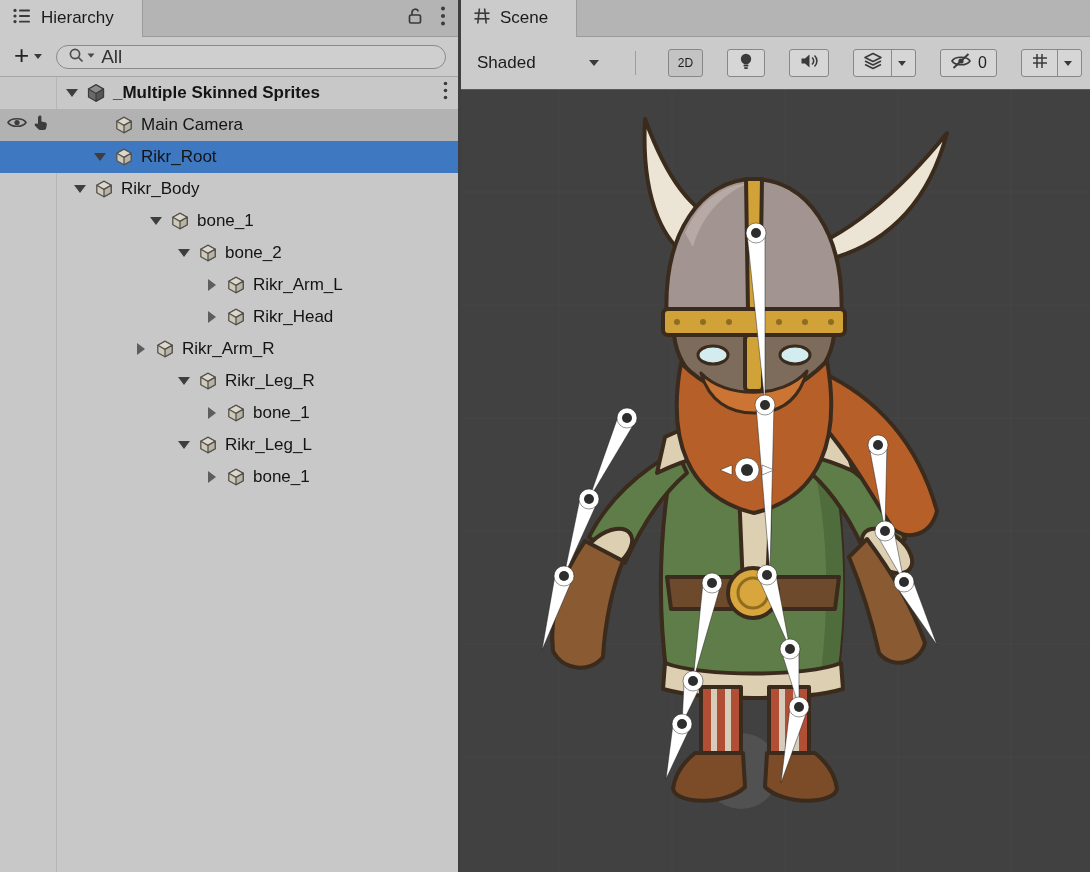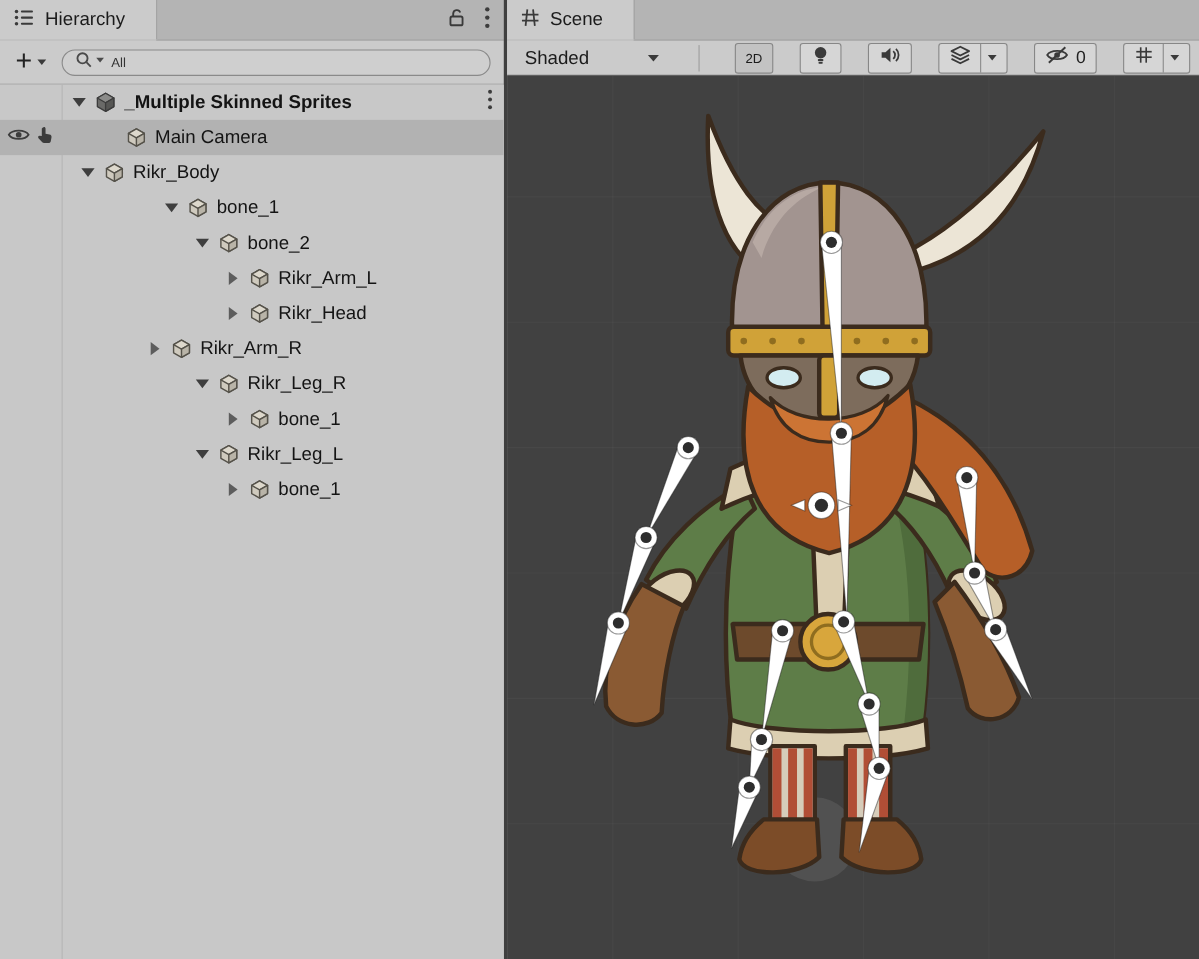--- a/index.html
+++ b/index.html
@@ -20,39 +20,39 @@
   .tabbar{height:36px;background:var(--c-strip,#b4b4b4);display:flex;align-items:stretch;border-bottom:1px solid #9b9b9b;flex:none;}
   .tab{position:relative;display:flex;align-items:center;gap:9px;padding:0 28px 0 12px;background:var(--c-tab-active,#cbcbcb);border-right:1px solid #9b9b9b;font-size:17px;color:#1b1b1b;cursor:default;}
   .tab.active::after{content:"";position:absolute;left:0;right:0;bottom:-1px;height:1px;background:var(--c-tab-active,#cbcbcb);}
   .tabbar-actions{margin-left:auto;display:flex;align-items:center;gap:16px;padding-right:12px;}
 
   
   .toolbar{height:40px;background:var(--c-tab-active,#cbcbcb);display:flex;align-items:center;padding:0 8px;border-bottom:1px solid #a5a5a5;flex:none;box-sizing:border-box;}
   .add-btn{display:flex;align-items:center;gap:5px;padding:2px 6px;cursor:default;}
   .add-btn .plus{font-size:26px;line-height:22px;color:#222;margin-top:-3px;}
   .search-pill{flex:1;height:24px;margin:0 4px 0 8px;border:1px solid #8a8a8a;border-radius:12px;background:#cfcfcf;display:flex;align-items:center;padding:0 10px;box-sizing:border-box;}
-  .search-pill .s-text{font-size:12px;color:#333;margin-left:4px;}
+  .search-pill .s-text{font-size:19px;color:#333;margin-left:4px;}
 
   
   .tree{flex:1;position:relative;background:var(--c-panel,#c8c8c8);overflow:hidden;}
   .gutter-line{position:absolute;left:56px;top:0;bottom:0;width:1px;background:rgba(0,0,0,.09);}
   .trow{position:relative;height:32px;display:flex;align-items:center;font-size:17px;color:#141414;white-space:nowrap;}
   .trow.hover{background:var(--c-hover-row,#b2b2b2);text-align:right;}
   .trow.sel{background:var(--c-selection,#3e78c0);}
   .trow.bold .tlabel{font-weight:bold;}
   .fold-slot{width:24px;display:flex;justify-content:center;flex:none;}
   .tri-open{width:0;height:0;border-left:6px solid transparent;border-right:6px solid transparent;border-top:8px solid #3e3e3e;}
   .tri-closed{width:0;height:0;border-top:6px solid transparent;border-bottom:6px solid transparent;border-left:8px solid #5d5d5d;}
   .obj-icon{width:24px;display:flex;justify-content:center;margin-right:5px;flex:none;}
   .row-kebab{position:absolute;right:10px;top:50%;transform:translateY(-50%);}
   .g-eye{position:absolute;left:6px;top:50%;transform:translateY(-50%);}
   .g-pick{position:absolute;left:32px;top:50%;transform:translateY(-50%);}
 
   
-  .scene-toolbar{height:32px;background:var(--c-tab-active,#cbcbcb);display:flex;align-items:center;gap:24px;padding:0 8px;border-bottom:1px solid #5a5a5a;flex:none;box-sizing:border-box;}
+  .scene-toolbar{height:53px;background:var(--c-tab-active,#cbcbcb);display:flex;align-items:center;gap:24px;padding:0 8px;border-bottom:1px solid #5a5a5a;flex:none;box-sizing:border-box;}
   .shaded-dd{width:222px;height:28px;display:flex;align-items:center;padding:0 8px;box-sizing:border-box;}
   .shaded-dd .lbl{font-size:17px;color:#1b1b1b;}
   .shaded-dd .caret{margin-left:auto;}
   .sbtn{height:28px;border:1px solid #878787;border-radius:3px;background:#d6d6d6;display:flex;align-items:center;justify-content:center;padding:0 9px;box-sizing:border-box;gap:6px;}
   .sbtn.pressed{background:#c3c3c3;}
   .sbtn .num{font-size:16px;color:#222;}
   .sbtn .sub-caret{border-left:1px solid #8a8a8a;align-self:stretch;display:flex;align-items:center;padding-left:6px;margin-left:2px;}
   .btn-2d{font-size:12px;color:#1b1b1b;width:46px;}
 
   
@@ -158,20 +158,35 @@
           <span class="obj-icon">
             <svg width="20" height="20" viewBox="0 0 20 20">
               <g stroke="#55524a" stroke-width="1.3" stroke-linejoin="round">
                 <polygon points="10,2.2 17.2,6.3 17.2,13.7 10,17.8 2.8,13.7 2.8,6.3" fill="#cfcabe"></polygon>
                 <polygon points="10,2.2 17.2,6.3 10,10.4 2.8,6.3" fill="#ddd8cc"></polygon>
                 <polygon points="10,10.4 17.2,6.3 17.2,13.7 10,17.8" fill="#b9b4a8"></polygon>
               </g>
             </svg>
           </span>
           <span class="tlabel">Main Camera</span>
+        </div>
+        <div class="trow sel" style="padding-left: 88px;">
+          <span class="fold-slot">
+            <span class="tri-open"></span>
+          </span>
+          <span class="obj-icon">
+            <svg width="20" height="20" viewBox="0 0 20 20">
+              <g stroke="#55524a" stroke-width="1.3" stroke-linejoin="round">
+                <polygon points="10,2.2 17.2,6.3 17.2,13.7 10,17.8 2.8,13.7 2.8,6.3" fill="#cfcabe"></polygon>
+                <polygon points="10,2.2 17.2,6.3 10,10.4 2.8,6.3" fill="#ddd8cc"></polygon>
+                <polygon points="10,10.4 17.2,6.3 17.2,13.7 10,17.8" fill="#b9b4a8"></polygon>
+              </g>
+            </svg>
+          </span>
+          <span class="tlabel">Rikr_Root</span>
         </div>
         <div class="trow" style="padding-left: 68px;">
           <span class="fold-slot">
             <span class="tri-open"></span>
           </span>
           <span class="obj-icon">
             <svg width="20" height="20" viewBox="0 0 20 20">
               <g stroke="#55524a" stroke-width="1.3" stroke-linejoin="round">
                 <polygon points="10,2.2 17.2,6.3 17.2,13.7 10,17.8 2.8,13.7 2.8,6.3" fill="#cfcabe"></polygon>
                 <polygon points="10,2.2 17.2,6.3 10,10.4 2.8,6.3" fill="#ddd8cc"></polygon>

